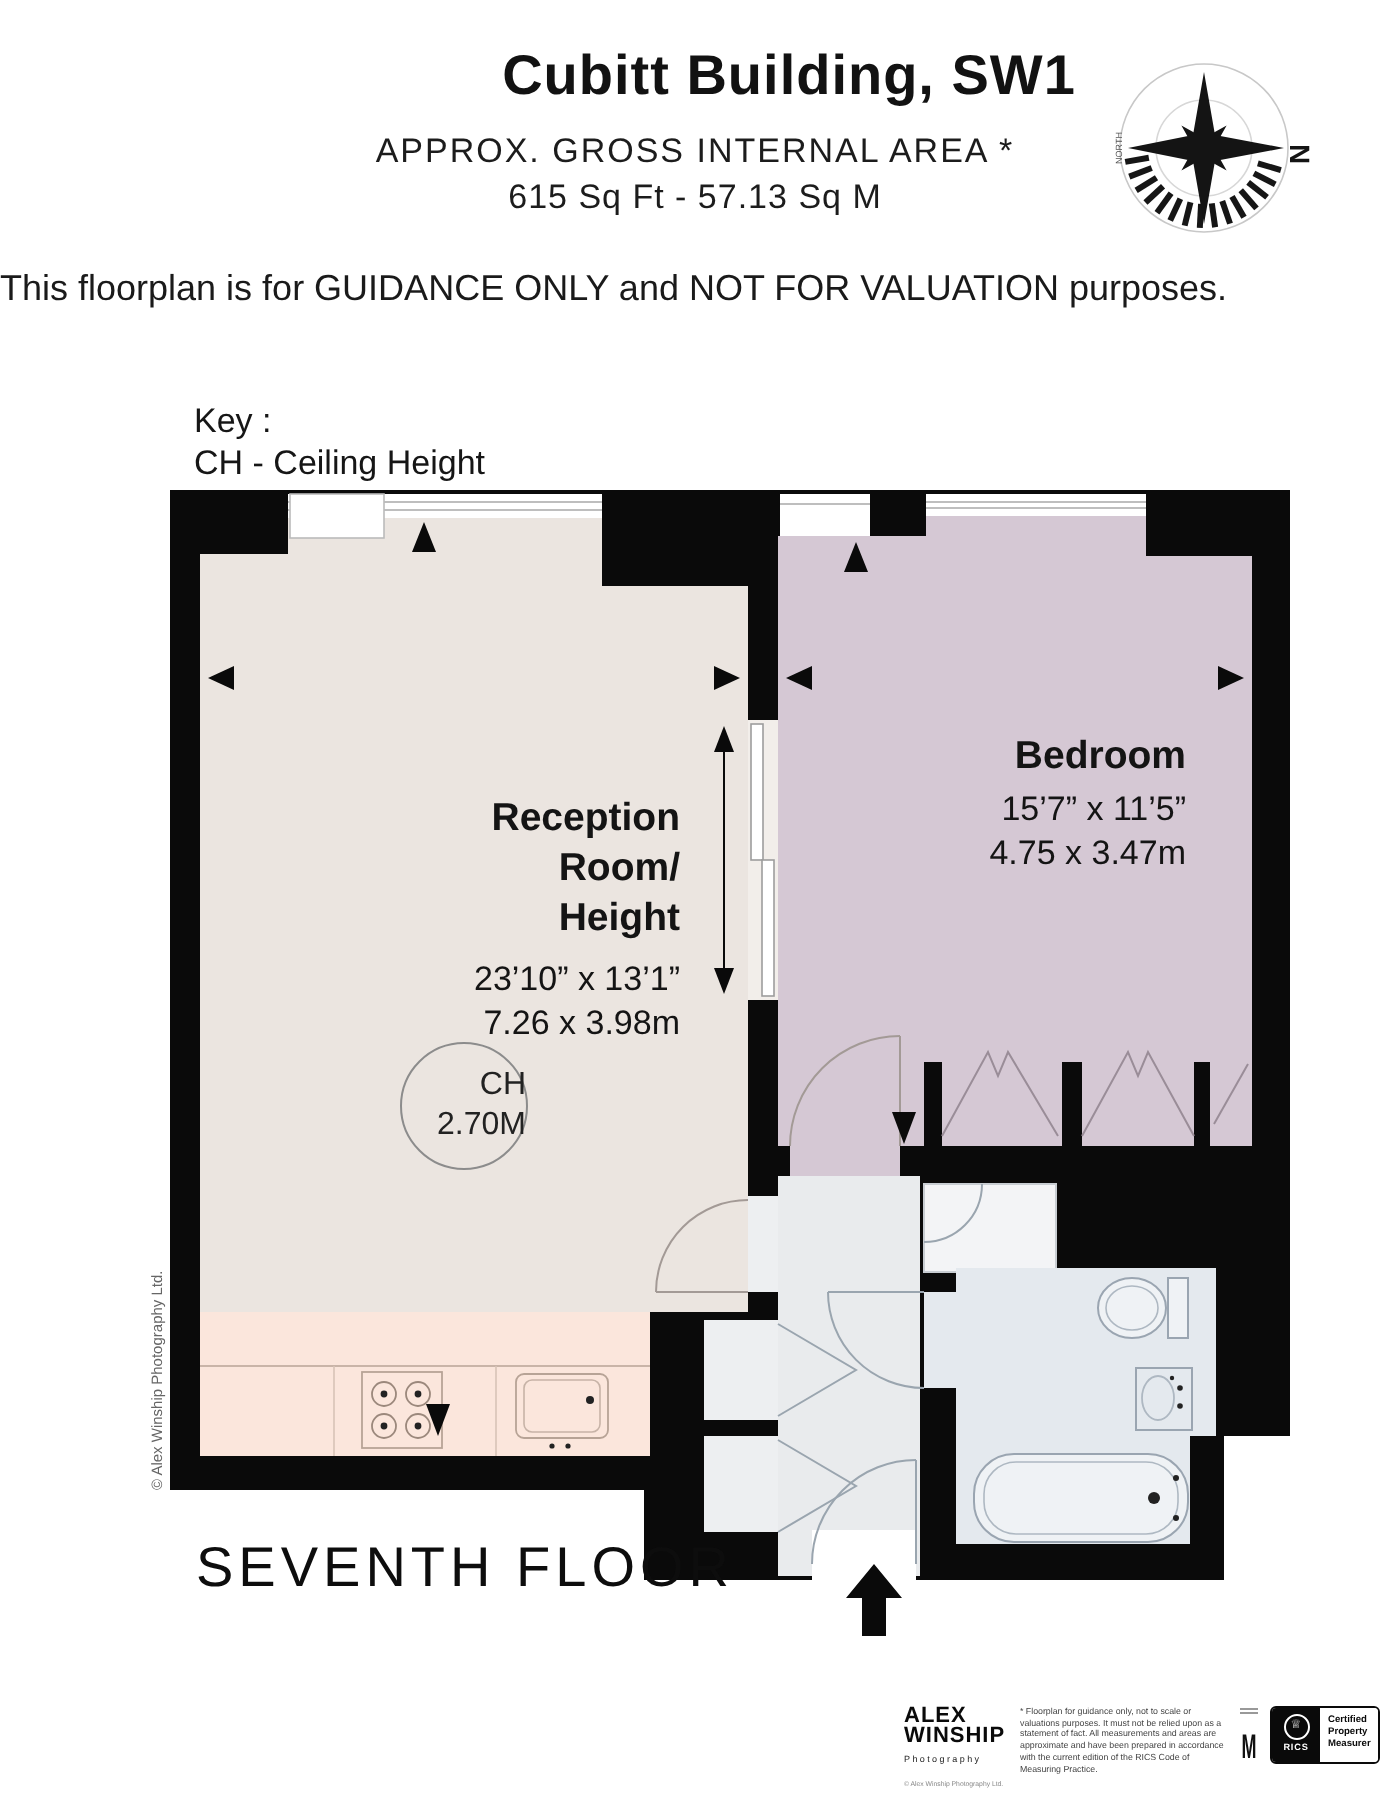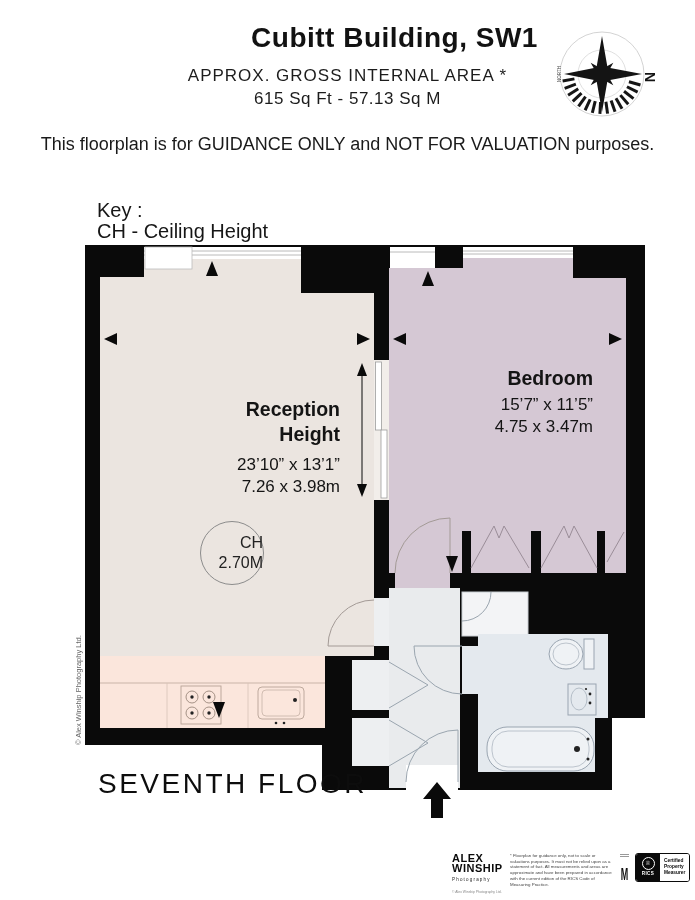--- a/index.html
+++ b/index.html
@@ -3,22 +3,22 @@
 <meta charset="utf-8">
 <style>
   html,body{margin:0;padding:0;background:#fff;}
   .page{position:relative;width:695px;height:900px;background:#fff;overflow:hidden;
         font-family:"Liberation Sans",sans-serif;color:#111;}
   .abs{position:absolute;}
   
   .title{left:0;top:22px;width:695px;text-align:center;font-size:28px;font-weight:bold;letter-spacing:.5px;color:#121212;padding-left:47px;}
   .subtitle{left:0;top:66px;width:695px;text-align:center;font-size:17px;letter-spacing:1px;color:#1c1c1c;}
   .arealine{left:0;top:89px;width:695px;text-align:center;font-size:17px;letter-spacing:.5px;color:#1c1c1c;}
-  .disclaimer{left:0;top:134px;width:695px;text-align:center;font-size:18px;color:#1a1a1a;}
-  .keyblock{left:97px;top:200px;font-size:20px;line-height:21px;color:#161616;}
+  .disclaimer{left:0;top:134px;width:695px;text-align:left;font-size:18px;color:#1a1a1a;}
+  .keyblock{left:97px;top:200px;font-size:17px;line-height:21px;color:#161616;}
   
   .plan{left:0;top:0;width:695px;height:900px;}
   
   .lbl{text-align:right;color:#141414;}
   .room-name{font-size:19.5px;font-weight:bold;line-height:25px;}
   .room-dims{font-size:17px;line-height:22px;margin-top:7px;}
   .reception-lbl{left:150px;top:397px;width:190px;}
   .bedroom-lbl{left:408px;top:366px;width:185px;}
   .ch-circle{left:200px;top:521px;width:64px;height:64px;border:1px solid #8c8c8c;border-radius:50%;
              text-align:right;font-size:16px;line-height:20px;padding-top:11px;box-sizing:border-box;color:#222;}
@@ -189,20 +189,21 @@
       <polygon points="362,363 357,376 367,376"></polygon>
       <polygon points="357,484 367,484 362,497"></polygon>
     </g>
     <line x1="362" y1="374" x2="362" y2="486" stroke="#0a0a0a" stroke-width="1"></line>
 
     <polygon points="437,782 423,799 431,799 431,818 443,818 443,799 451,799" fill="#0a0a0a"></polygon>
   </svg>
 
   <div class="abs lbl reception-lbl">
     <div class="room-name">Reception</div>
+    <div class="room-name">Room/</div>
     <div class="room-name">Height</div>
     <div class="room-dims">
       <div>23’10” x 13’1”</div>
       <div>7.26 x 3.98m</div>
     </div>
   </div>
 
   <div class="abs lbl bedroom-lbl">
     <div class="room-name">Bedroom</div>
     <div class="room-dims" style="margin-top:3px;">

